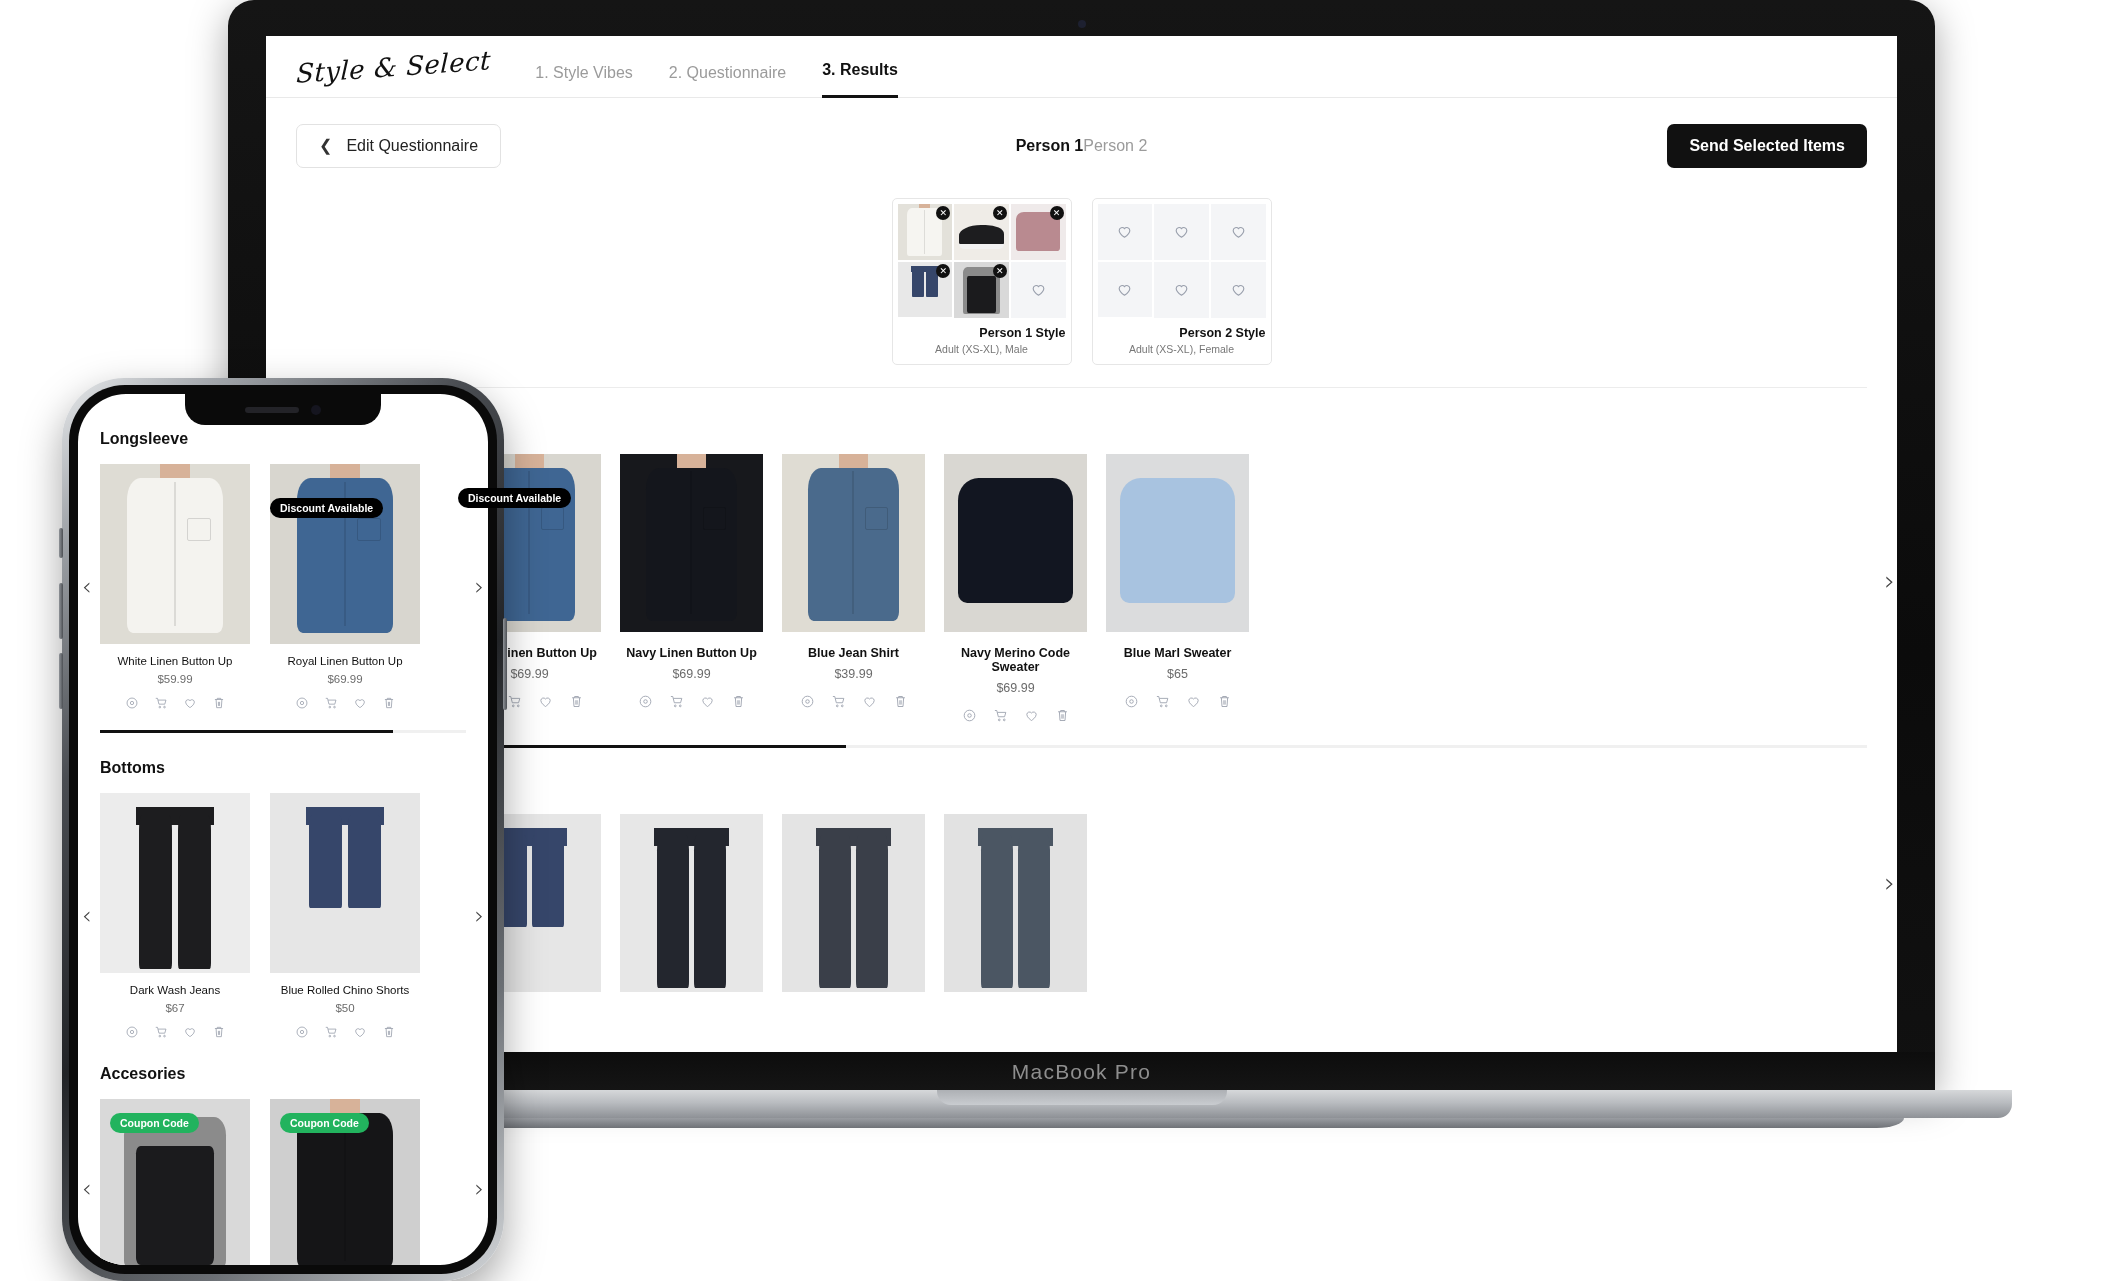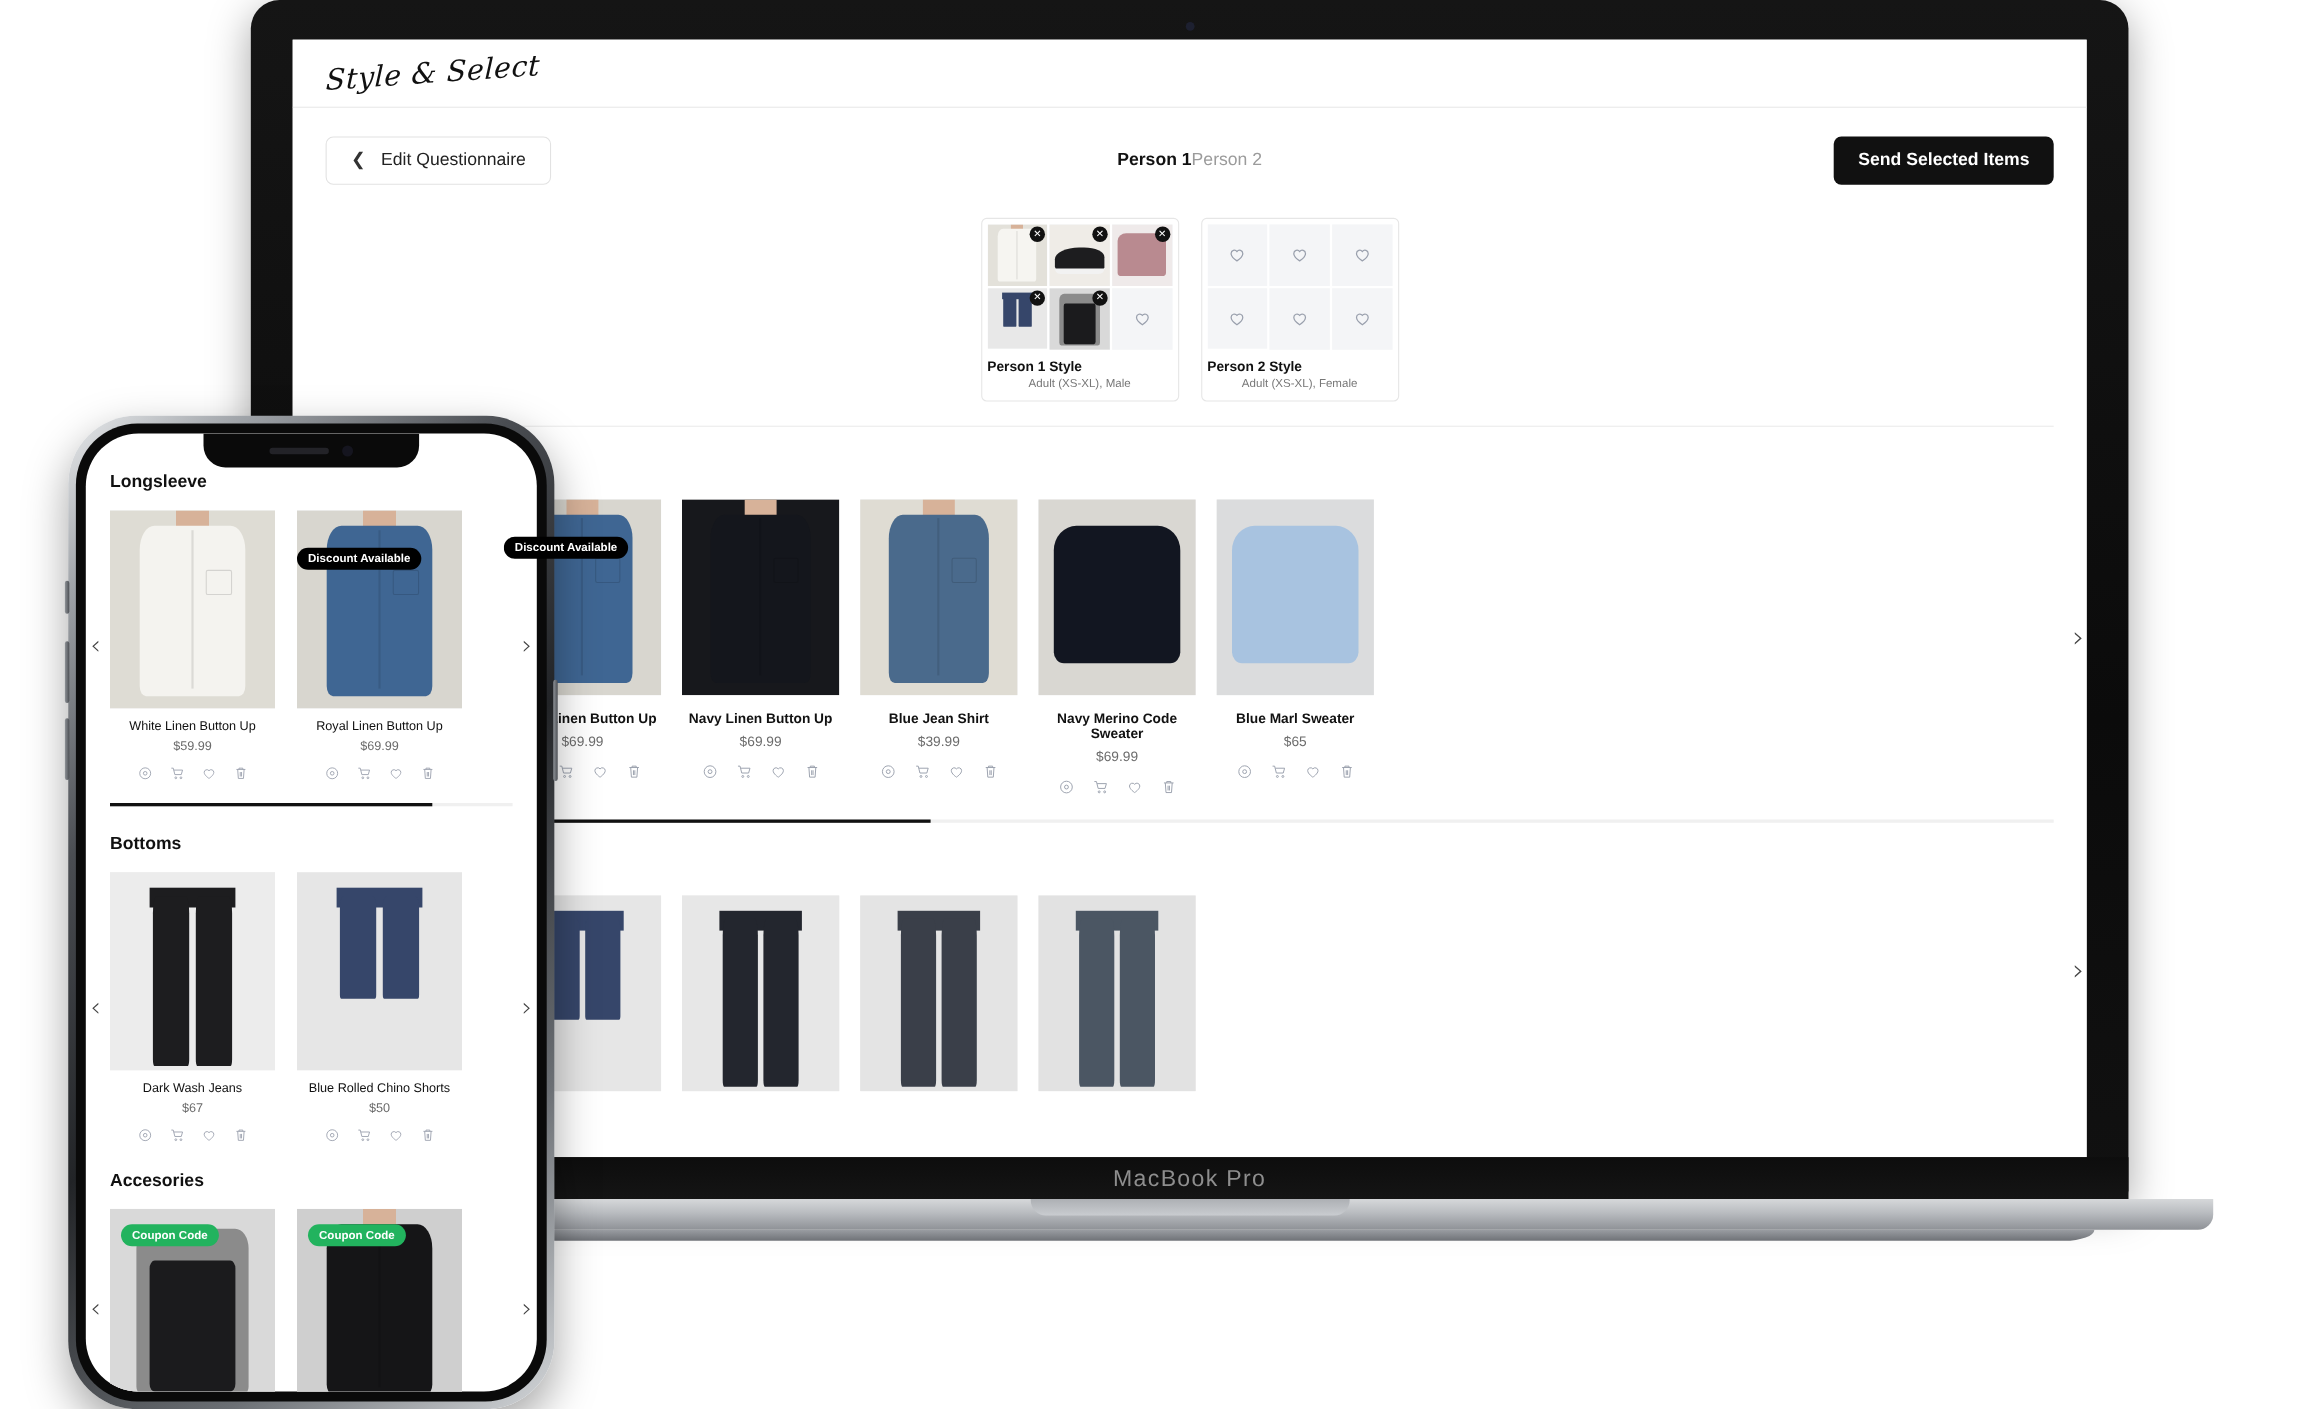--- a/index.html
+++ b/index.html
@@ -103,21 +103,21 @@
   .style-grid { display: grid; grid-template-columns: repeat(3,1fr); gap: 2px; }
   .slot { position: relative; aspect-ratio: 1/1.02; overflow: hidden; background: #f4f5f7; }
   .slot.empty { display: flex; align-items: center; justify-content: center; }
   .slot .rm {
     position: absolute; right: 2px; top: 2px; width: 14px; height: 14px;
     border-radius: 50%; background: #111; color: #fff;
     font-size: 9px; line-height: 14px; text-align: center; cursor: pointer;
     font-family: "DejaVu Sans", sans-serif;
   }
   .heart-svg { width: 17px; height: 17px; stroke: #9aa0ad; fill: none; stroke-width: 1.6; }
-  .style-name { text-align: left; font-size: 12.5px; font-weight: bold; color: #111; margin-top: 8px; }
+  .style-name { text-align: right; font-size: 12.5px; font-weight: bold; color: #111; margin-top: 8px; }
   .style-sub { text-align: center; font-size: 10.5px; color: #777; margin-top: 3px; }
 
   .divider { height: 1px; background: #ececec; margin: 22px 30px 0 30px; }
 
   
   .section { padding: 0 30px; margin-top: 24px; position: relative; }
   .section-title { font-size: 19px; font-weight: bold; color: #111; margin-bottom: 20px; }
   .carousel { display: flex; gap: 19px; position: relative; }
   .card { width: 143px; flex: 0 0 143px; }
   .card-img {
@@ -220,20 +220,25 @@
 
   <div class="laptop">
     <div class="laptop-lid">
       <div class="laptop-camera"></div>
       <div class="laptop-screen">
 
         <div class="app">
 
           <div class="topbar">
             <div class="logo">Style &amp; Select</div>
+            <div class="nav" id="nav-root">
+                <div class="nav-item">1. Style Vibes</div>
+                <div class="nav-item">2. Questionnaire</div>
+                <div class="nav-item active">3. Results</div>
+              </div>
           </div>
 
           <div class="actionbar">
             <div class="edit-btn">
               <span class="chev-left">❮</span>
               <span>Edit Questionnaire</span>
             </div>
             <div class="person-tabs" id="person-tabs">
                 <div class="person-tab active">Person 1</div>
                 <div class="person-tab">Person 2</div>

